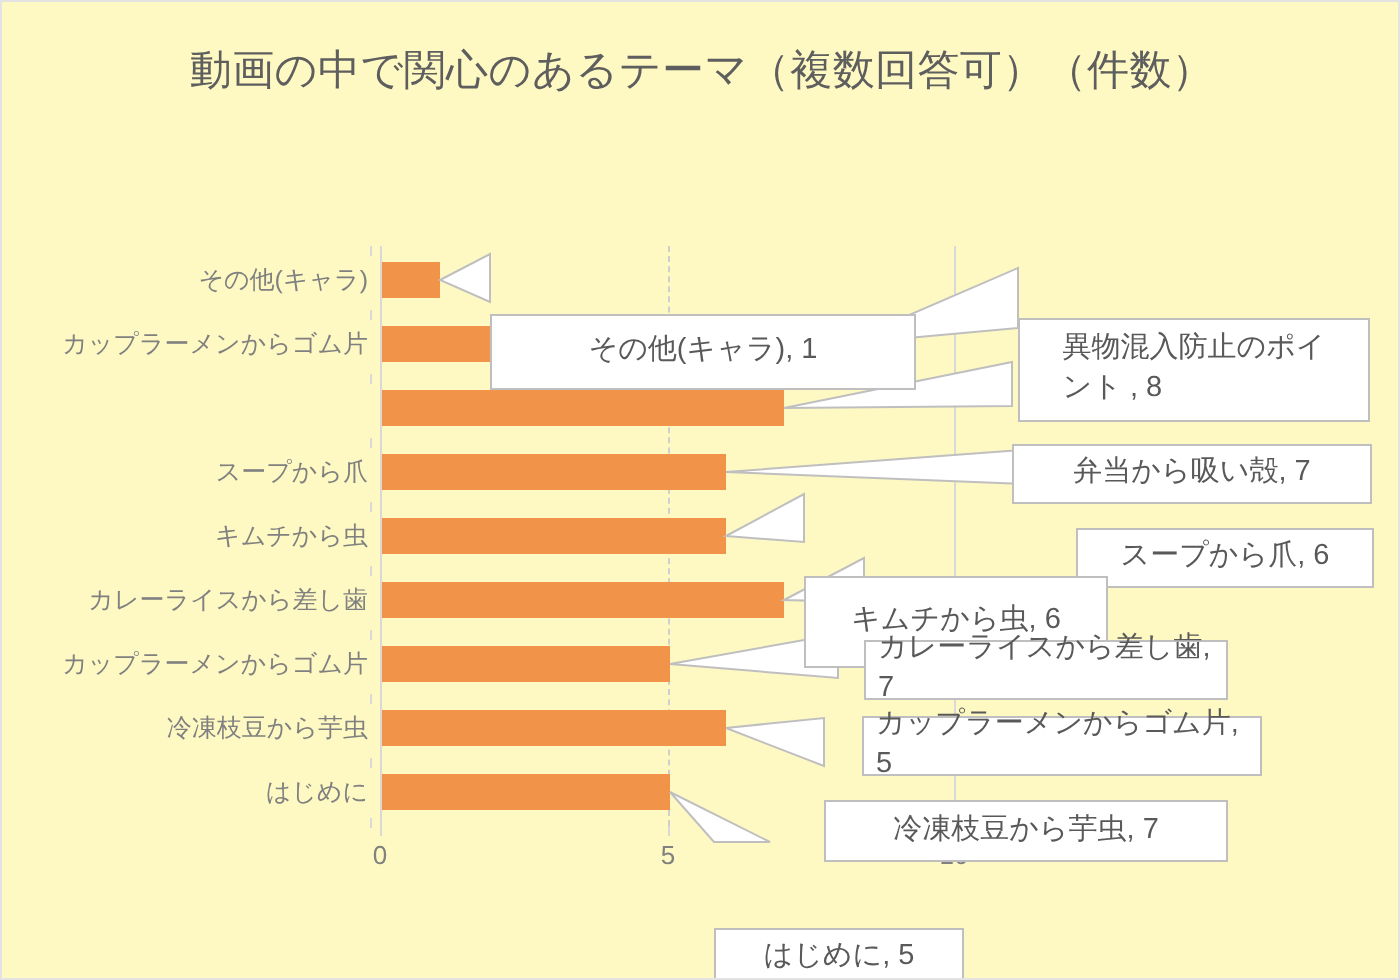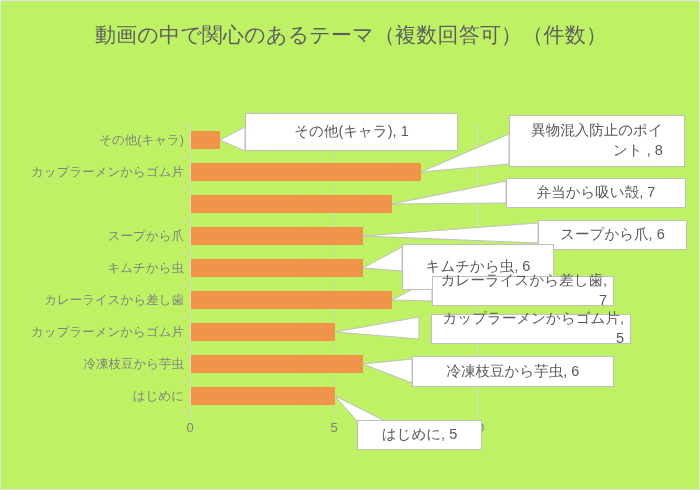--- a/index.html
+++ b/index.html
@@ -7,21 +7,21 @@
     padding: 0;
     background: #ffffff;
   }
   body {
     font-family: "Liberation Sans", "DejaVu Sans", sans-serif;
   }
   #chart-root {
     position: relative;
     width: 700px;
     height: 490px;
-    background: #bef264;
+    background: #fef9c3;
     box-sizing: border-box;
     border: 1px solid #e3e3e3;
     overflow: hidden;
   }
   .chart-title {
     position: absolute;
     left: 0;
     top: 20px;
     width: 700px;
     text-align: center;
@@ -92,26 +92,27 @@
 
   
   .callout {
     position: absolute;
     box-sizing: border-box;
     border: 1px solid #bfbfbf;
     background: #ffffff;
     color: #595959;
     font-size: 14.5px;
     line-height: 1.35;
-    text-align: right;
+    text-align: left;
     display: flex;
     align-items: center;
     justify-content: center;
     padding: 6px 6px;
     z-index: 5;
+    margin-top: 44px;
   }
   .leader {
     position: absolute;
     z-index: 4;
     overflow: visible;
   }
   .leader svg { display: block; overflow: visible; }
 </style>
 </head>
 <body>
@@ -195,17 +196,17 @@
   <div class="callout" style="left:505px; top:177px; width:180px; height:30px">弁当から吸い殻, 7</div>
 
   <div class="callout" style="left:537px; top:219px; width:149px; height:30px">スープから爪, 6</div>
 
   <div class="callout" style="left:401px; top:243px; width:152px; height:46px">キムチから虫, 6</div>
 
   <div class="callout" style="left:431px; top:275px; width:182px; height:30px">カレーライスから差し歯, 7</div>
 
   <div class="callout" style="left:430px; top:313px; width:200px; height:30px">カップラーメンからゴム片, 5</div>
 
-  <div class="callout" style="left:411px; top:355px; width:202px; height:31px">冷凍枝豆から芋虫, 6</div>
+  <div class="callout" style="left:411px; top:355px; width:202px; height:31px">冷凍枝豆から芋虫, 7</div>
 
   <div class="callout" style="left:356px; top:419px; width:125px; height:30px">はじめに, 5</div>
 
 </div>
 
 </body></html>

